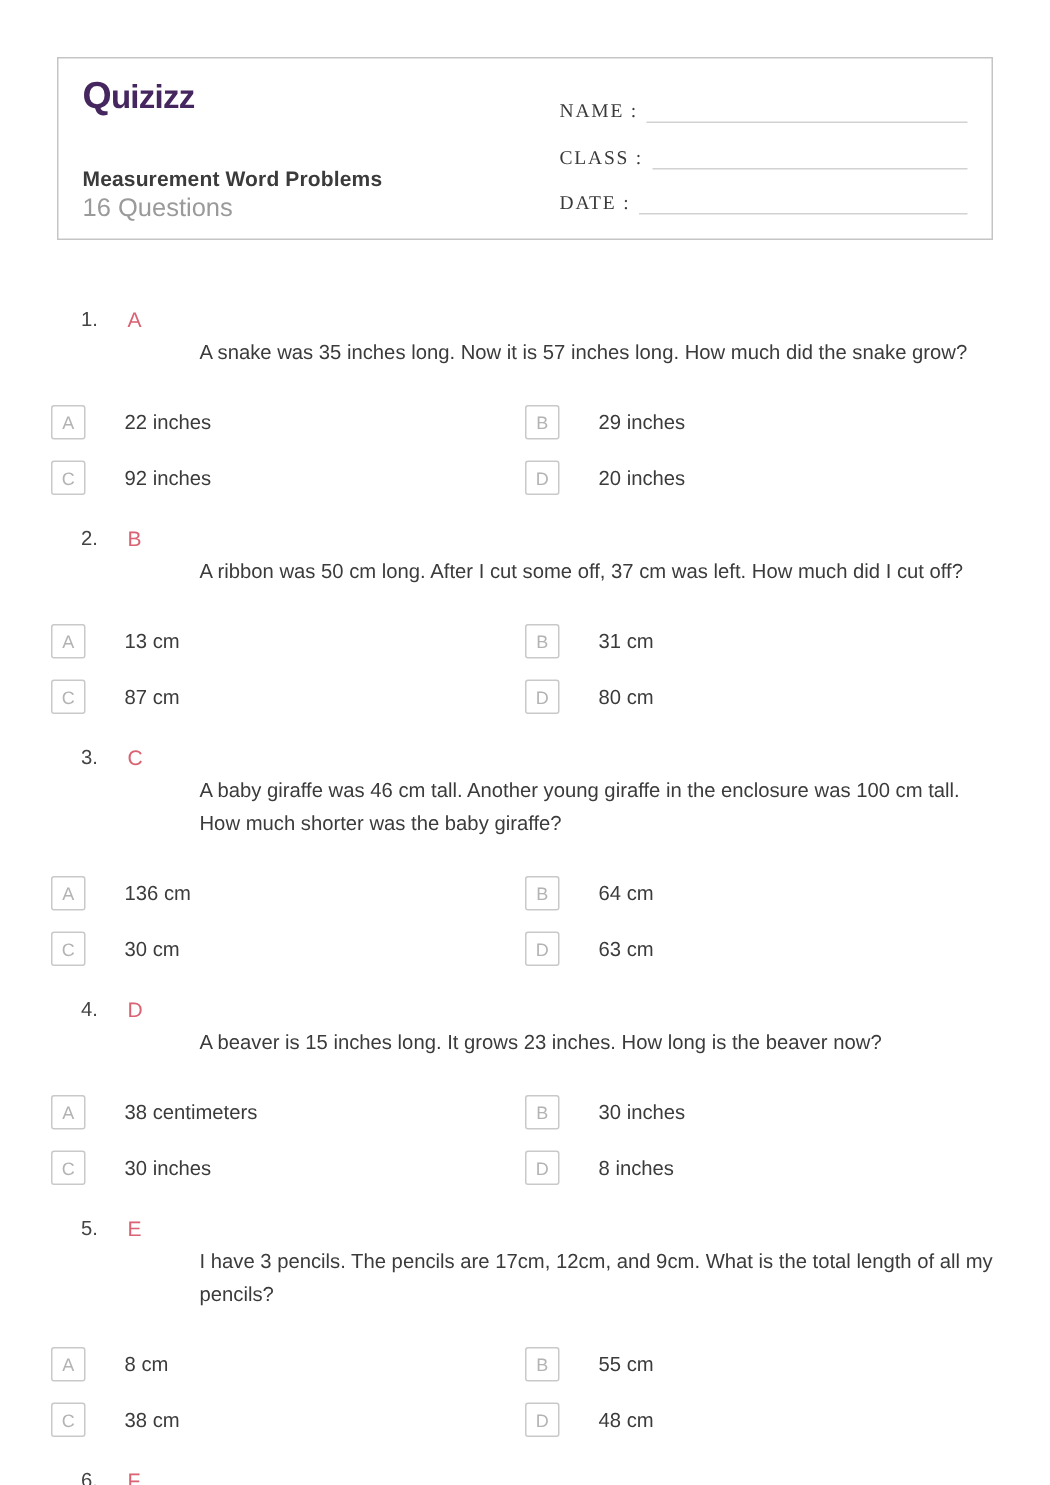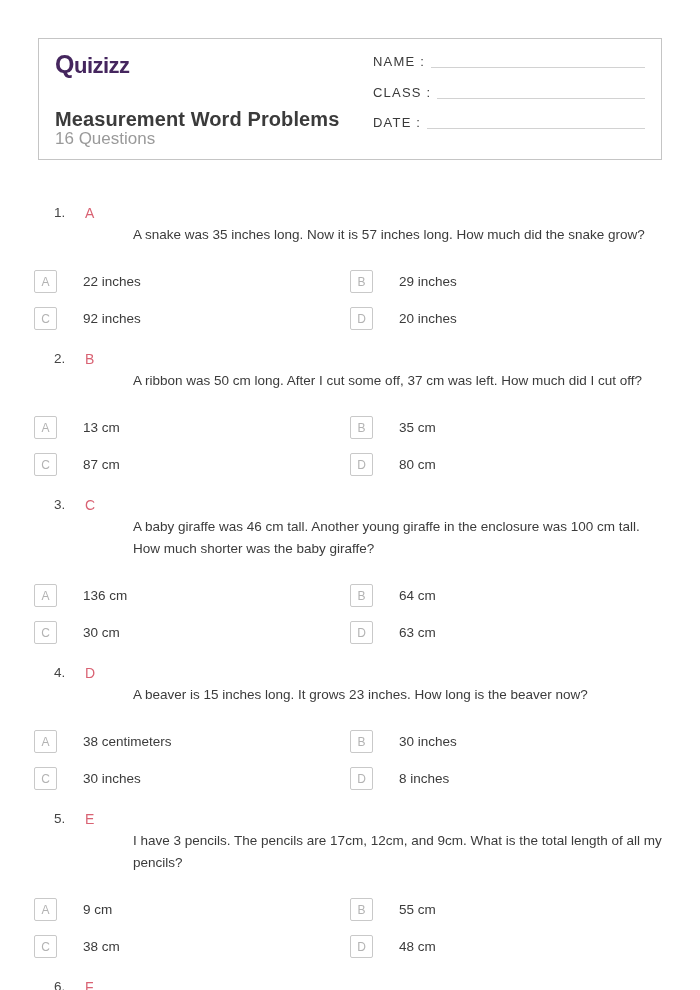--- a/index.html
+++ b/index.html
@@ -18,24 +18,24 @@
   
   .header-box{
     position:absolute;left:38px;top:38px;width:624px;height:122px;
     border:1px solid #c5c5c5;background:#fff;
     display:flex;padding:13px 16px 12px 16px;
   }
   .header-left{width:304px;display:flex;flex-direction:column;justify-content:space-between;}
   .logo{font-size:22px;font-weight:bold;color:var(--brand-purple);letter-spacing:-0.5px;line-height:24px;}
   .logo .logo-q{font-size:25px;}
   .title-wrap{line-height:17px;}
-  .doc-title{font-size:20px;font-weight:bold;color:var(--text-dark);letter-spacing:0.1px;}
+  .doc-title{font-size:14px;font-weight:bold;color:var(--text-dark);letter-spacing:0.1px;}
   .doc-subtitle{font-size:17px;color:var(--muted-gray);margin-top:2px;}
   .header-right{flex:1;display:flex;flex-direction:column;justify-content:space-between;padding:2px 0 4px 14px;}
-  .field-row{display:flex;height:28px;}
+  .field-row{display:flex;align-items:flex-end;height:28px;font-family:Liberation Serif, serif;}
   .field-label{font-size:13px;color:#3a3a3a;letter-spacing:1.2px;line-height:16px;}
   .field-line{flex:1;margin-left:6px;border-bottom:1px solid var(--line-gray);height:14px;}
 
   
   .questions{position:absolute;left:38px;top:204px;width:624px;}
   .question{position:relative;padding-left:47px;margin-bottom:20px;}
   .q-num{position:absolute;left:16px;top:0;font-size:13.5px;color:#444;line-height:18px;}
   .q-answer{font-size:14px;line-height:18px;color:var(--answer-accent);margin-bottom:2px;}
   .q-text{font-size:13.5px;line-height:22px;color:var(--text-dark);max-width:580px;margin-bottom:24px;margin-left:48px;}
   .options{display:grid;grid-template-columns:316px auto;row-gap:14px;margin-left:-51px;}
@@ -105,21 +105,21 @@
       <div class="q-num">2.</div>
       <div class="q-answer">B</div>
       <div class="q-text">A ribbon was 50 cm long. After I cut some off, 37 cm was left. How much did I cut off?</div>
       <div class="options">
         <div class="option">
           <span class="opt-box">A</span>
           <span class="opt-text">13 cm</span>
         </div>
         <div class="option">
           <span class="opt-box">B</span>
-          <span class="opt-text">35 cm</span>
+          <span class="opt-text">31 cm</span>
         </div>
         <div class="option">
           <span class="opt-box">C</span>
           <span class="opt-text">87 cm</span>
         </div>
         <div class="option">
           <span class="opt-box">D</span>
           <span class="opt-text">80 cm</span>
         </div>
       </div>
@@ -173,21 +173,21 @@
       </div>
     </div>
 
     <div class="question">
       <div class="q-num">5.</div>
       <div class="q-answer">E</div>
       <div class="q-text">I have 3 pencils. The pencils are 17cm, 12cm, and 9cm. What is the total length of all my pencils?</div>
       <div class="options">
         <div class="option">
           <span class="opt-box">A</span>
-          <span class="opt-text">9 cm</span>
+          <span class="opt-text">8 cm</span>
         </div>
         <div class="option">
           <span class="opt-box">B</span>
           <span class="opt-text">55 cm</span>
         </div>
         <div class="option">
           <span class="opt-box">C</span>
           <span class="opt-text">38 cm</span>
         </div>
         <div class="option">

